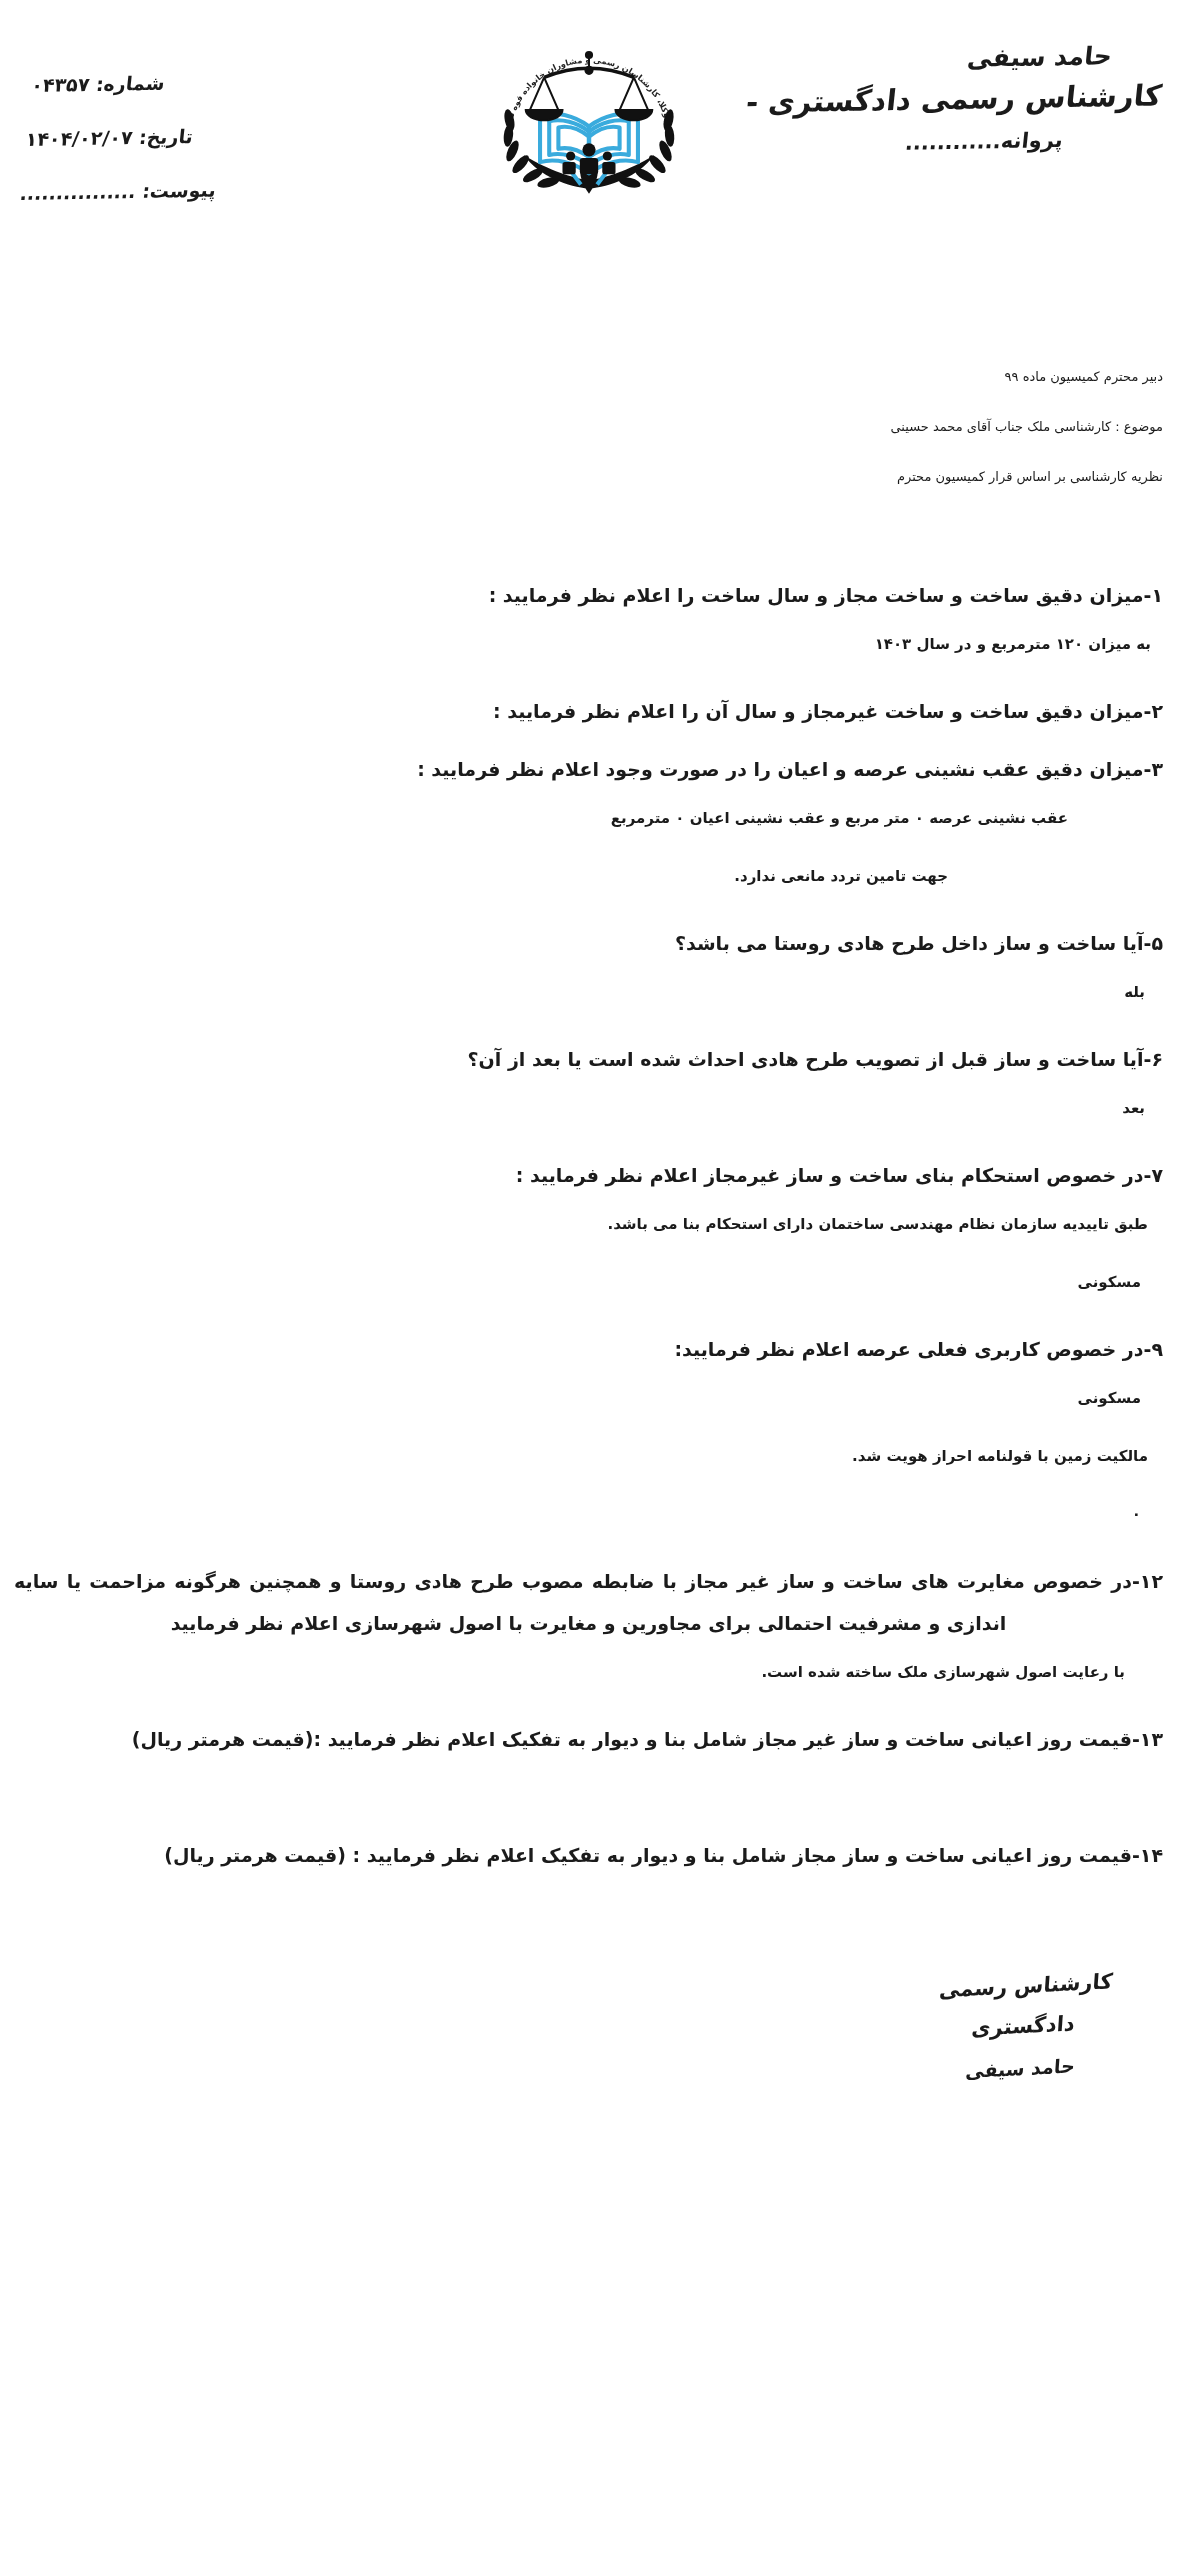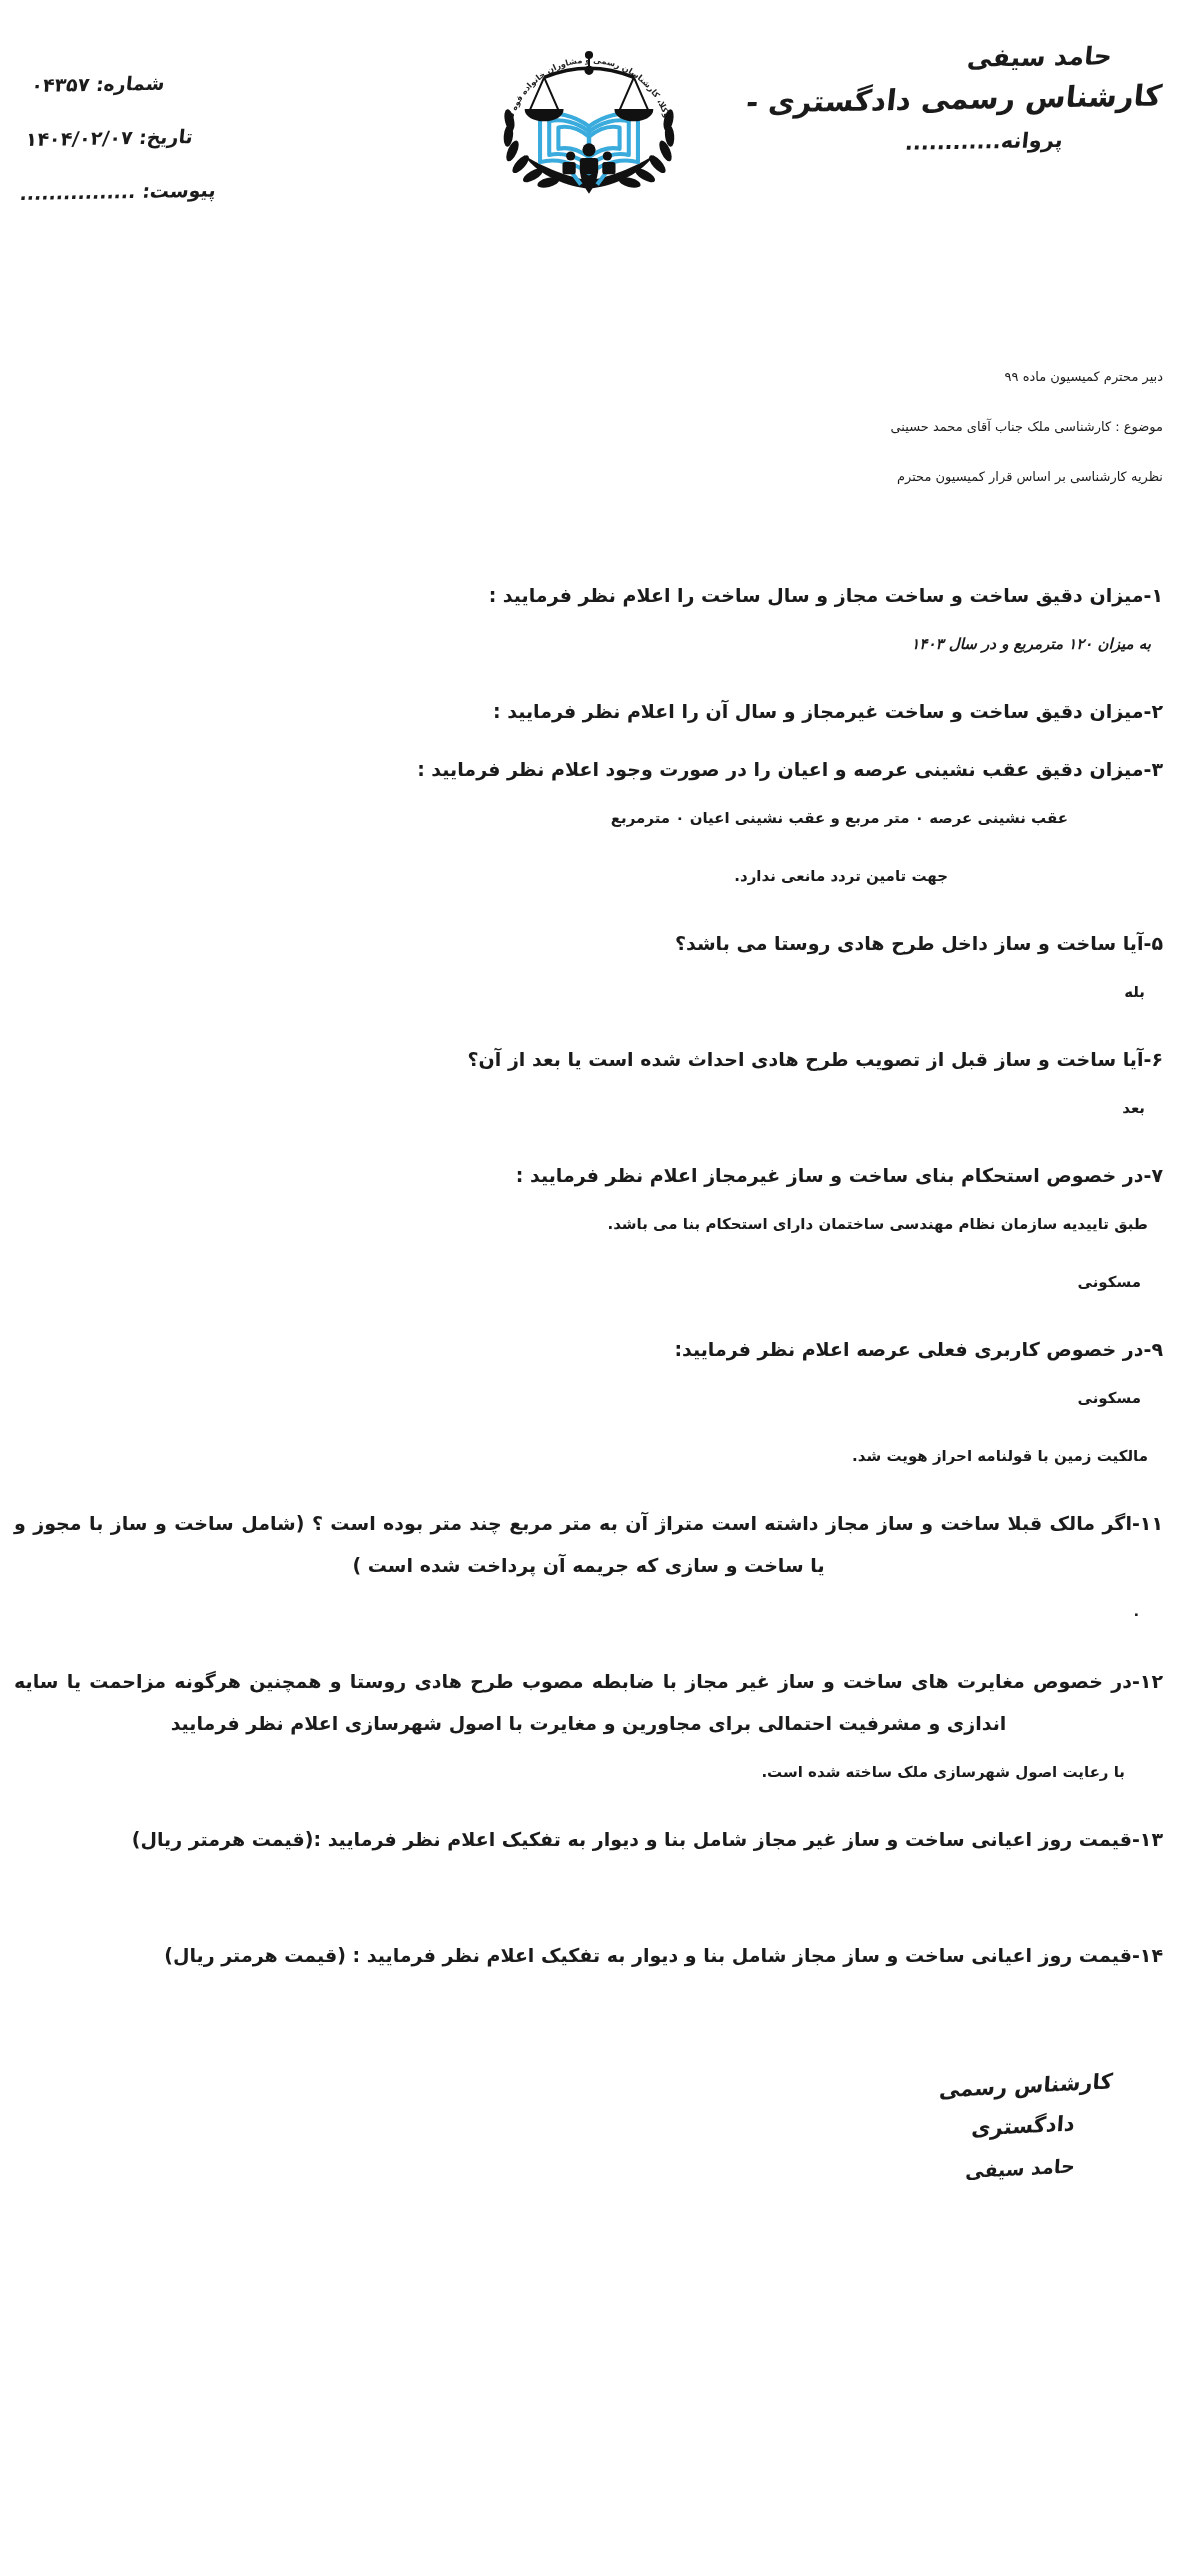--- a/index.html
+++ b/index.html
@@ -114,21 +114,21 @@
 <div class="letter">
   <div class="title-block">
     <div class="title-line">دبیر محترم کمیسیون ماده ۹۹</div>
     <div class="title-line">موضوع : کارشناسی ملک جناب آقای محمد حسینی</div>
     <div class="title-line">نظریه کارشناسی بر اساس قرار کمیسیون محترم</div>
   </div>
 
   <div class="qa-list" id="qa-list">
   <div class="qa-row">
     <p class="q">۱-میزان دقیق ساخت و ساخت مجاز و سال ساخت را اعلام نظر فرمایید :</p>
-    <p class="a" style="padding-left: 0px; margin-left: 0px; padding-right: 12px; font-style: italic;">به میزان ۱۲۰ مترمربع و در سال ۱۴۰۳</p>
+    <p class="a" style="padding-left: 0px; margin-left: 0px; padding-right: 12px;">به میزان ۱۲۰ مترمربع و در سال ۱۴۰۳</p>
   </div>
 
   <div class="qa-row">
     <p class="q">۲-میزان دقیق ساخت و ساخت غیرمجاز و سال آن را اعلام نظر فرمایید :</p>
   </div>
 
   <div class="qa-row">
     <p class="q">۳-میزان دقیق عقب نشینی عرصه و اعیان را در صورت وجود اعلام نظر فرمایید :</p>
     <p class="a" style="padding-left: 0px; margin-left: 0px; padding-right: 95px;">عقب نشینی عرصه ۰ متر مربع و عقب نشینی اعیان ۰ مترمربع</p>
   </div>
@@ -159,21 +159,20 @@
   <div class="qa-row">
     <p class="q">۹-در خصوص کاربری فعلی عرصه اعلام نظر فرمایید:</p>
     <p class="a" style="padding-left: 0px; margin-left: 0px; padding-right: 22px;">مسکونی</p>
   </div>
 
   <div class="qa-row">
     <p class="a" style="padding-left: 0px; margin-left: 0px; padding-right: 15px;">مالکیت زمین با قولنامه احراز هویت شد.</p>
   </div>
 
   <div class="qa-row">
-    <p class="q multi">۱۱-اگر مالک قبلا ساخت و ساز مجاز داشته است متراژ آن به متر مربع چند متر بوده است ؟ (شامل ساخت و ساز با مجوز و یا ساخت و سازی که جریمه آن پرداخت شده است )</p>
     <p class="a" style="padding-left: 0px; margin-left: 0px; padding-right: 22px;">۰</p>
   </div>
 
   <div class="qa-row">
     <p class="q multi">۱۲-در خصوص مغایرت های ساخت و ساز غیر مجاز با ضابطه مصوب طرح هادی روستا و همچنین هرگونه مزاحمت یا سایه اندازی و مشرفیت احتمالی برای مجاورین و مغایرت با اصول شهرسازی اعلام نظر فرمایید</p>
     <p class="a" style="padding-left: 0px; margin-left: 0px; padding-right: 38px;">با رعایت اصول شهرسازی ملک ساخته شده است.</p>
   </div>
 
   <div class="qa-row">
     <p class="q">۱۳-قیمت روز اعیانی ساخت و ساز غیر مجاز شامل بنا و دیوار به تفکیک اعلام نظر فرمایید :(قیمت هرمتر ریال)</p>

